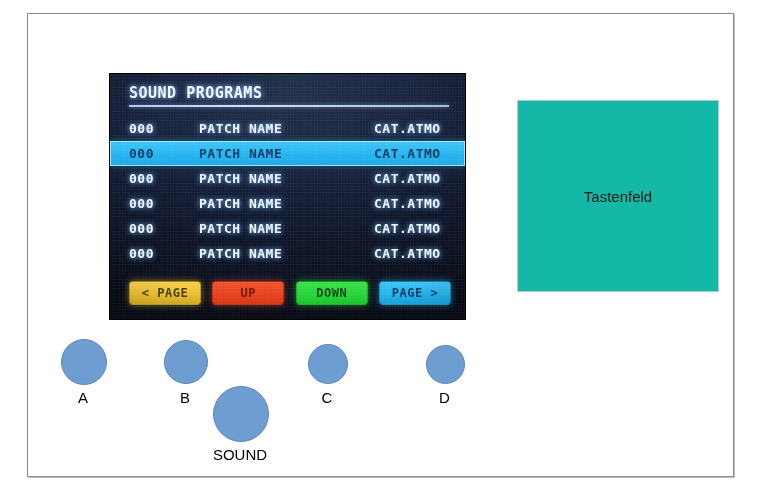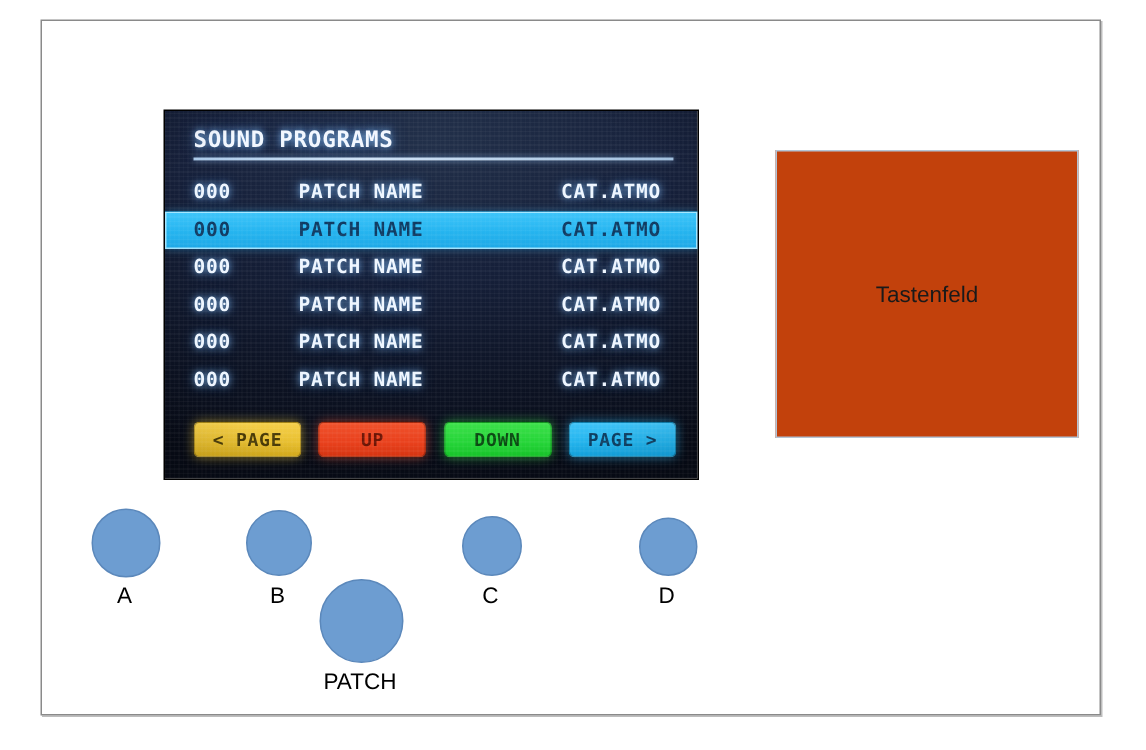--- a/index.html
+++ b/index.html
@@ -174,21 +174,21 @@
     box-shadow: 0 0 7px rgba(45,185,245,0.55);
   }
 
   
   #keypad-box {
     position: absolute;
     left: 489px;
     top: 86px;
     width: 202px;
     height: 192px;
-    background: #c2410c;
+    background: #14b8a6;
     border: 1px solid #b3c4d6;
     box-sizing: border-box;
     display: flex;
     align-items: center;
     justify-content: center;
   }
   #keypad-label {
     font-size: 15px;
     color: #1a1a1a;
   }
@@ -280,15 +280,15 @@
   <div class="knob" style="left:136px; top:326px; width:42px; height:42px;"></div>
   <div class="knob-label" style="left:136px; top:375px; width:42px;">B</div>
 
   <div class="knob" style="left:280px; top:330px; width:38px; height:38px;"></div>
   <div class="knob-label" style="left:280px; top:375px; width:38px;">C</div>
 
   <div class="knob" style="left:398px; top:331px; width:37px; height:37px;"></div>
   <div class="knob-label" style="left:398px; top:375px; width:37px;">D</div>
 
   <div class="knob" style="left:185px; top:372px; width:54px; height:54px;"></div>
-  <div class="knob-label" style="left:170px; top:432px; width:84px;">PATCH</div>
+  <div class="knob-label" style="left:170px; top:432px; width:84px;">SOUND</div>
 
 </div>
 
 </body></html>

